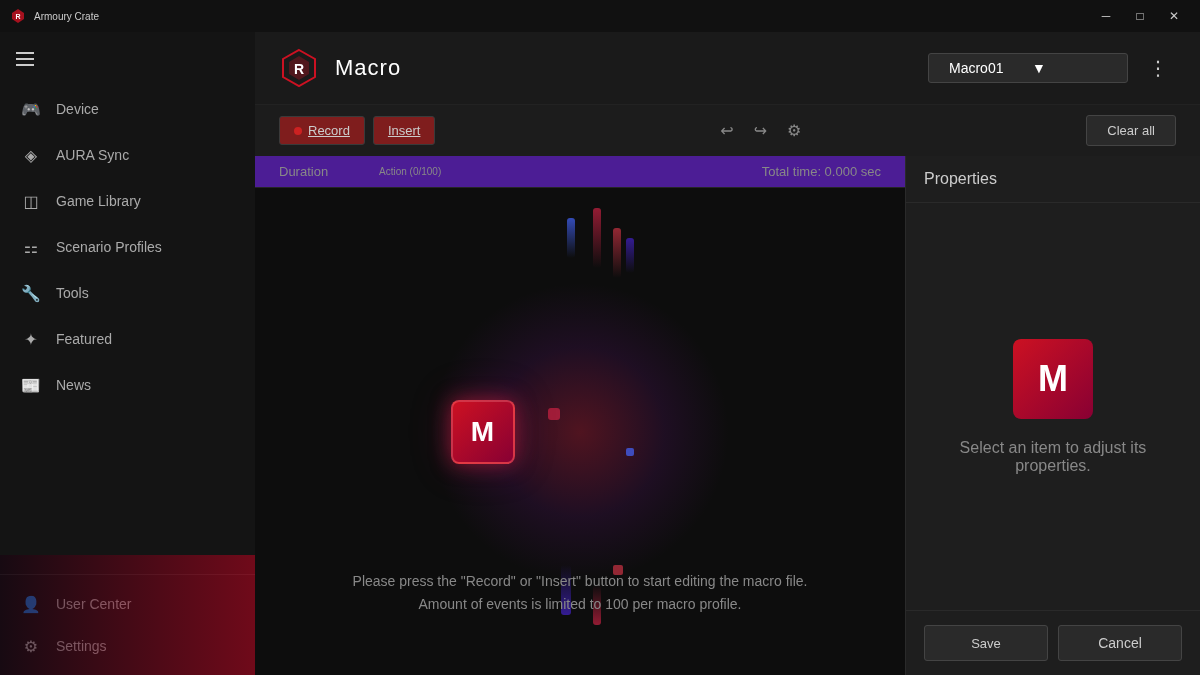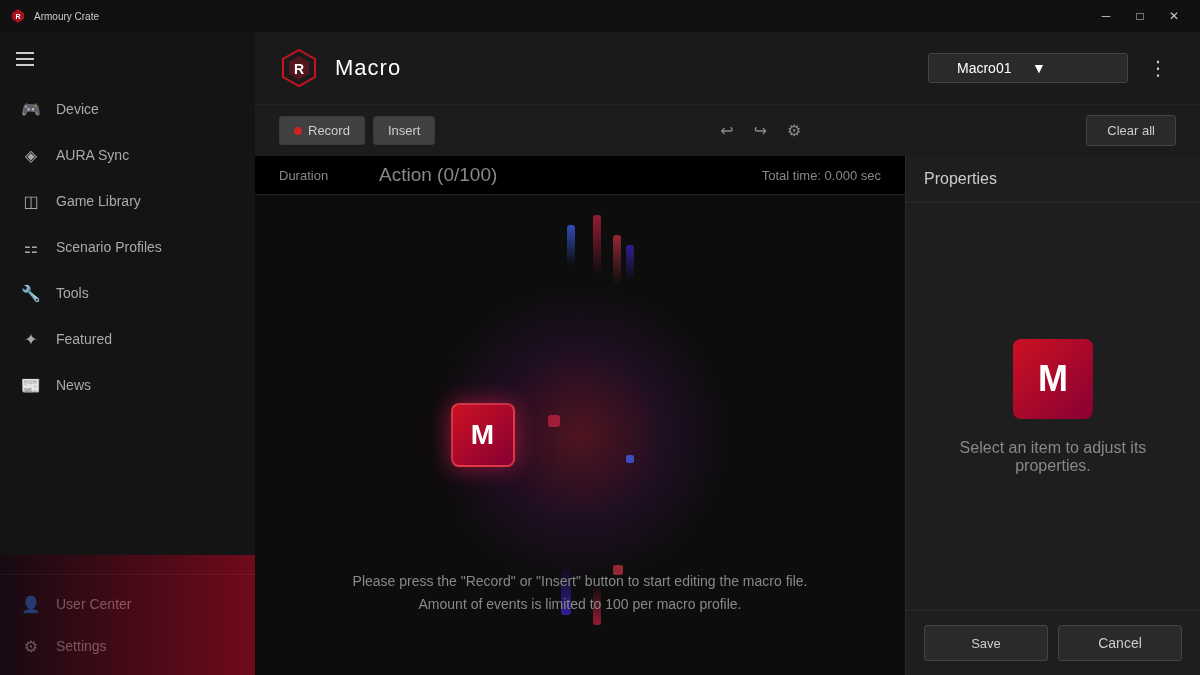--- a/index.html
+++ b/index.html
@@ -163,21 +163,21 @@
     .content-header-right {
       display: flex;
       align-items: center;
       gap: 12px;
     }
     .macro-selector {
       display: flex;
       background: #2a2a2a;
       border: 1px solid #444;
       border-radius: 3px;
-      padding: 6px 28px;
+      padding: 6px 20px;
       min-width: 200px;
       cursor: pointer;
     }
     .macro-selector span {
       flex: 1;
       color: #fff;
       font-size: 14px;
     }
     .macro-selector-arrow {
       color: #cc2222;
@@ -203,27 +203,28 @@
     }
     .toolbar-left {
       display: flex;
       align-items: center;
       gap: 8px;
     }
     .toolbar-btn {
       display: flex;
       align-items: center;
       gap: 6px;
-      background: #404040;
+      background: #7f1d1d;
       border: 1px solid #3a3a3a;
       border-radius: 3px;
       color: #ccc;
       padding: 6px 14px;
       cursor: pointer;
       font-size: 13px;
+      text-decoration: underline;
     }
     .toolbar-btn .rec-dot {
       width: 8px;
       height: 8px;
       border-radius: 50%;
       background: #cc2222;
     }
     .toolbar-center {
       display: flex;
       align-items: center;
@@ -263,30 +264,30 @@
       position: relative;
       overflow: hidden;
     }
 
     
     .col-headers {
       display: flex;
       align-items: center;
       padding: 8px 24px;
       border-bottom: 1px solid #252525;
-      background: #000000;
+      background: #4c1d95;
     }
     .col-duration {
       width: 100px;
       font-size: 13px;
       color: #888;
     }
     .col-action {
       flex: 1;
-      font-size: 19px;
+      font-size: 10px;
       color: #888;
     }
     .col-totaltime {
       font-size: 13px;
       color: #888;
       margin-left: auto;
     }
 
     
     .macro-visual {

